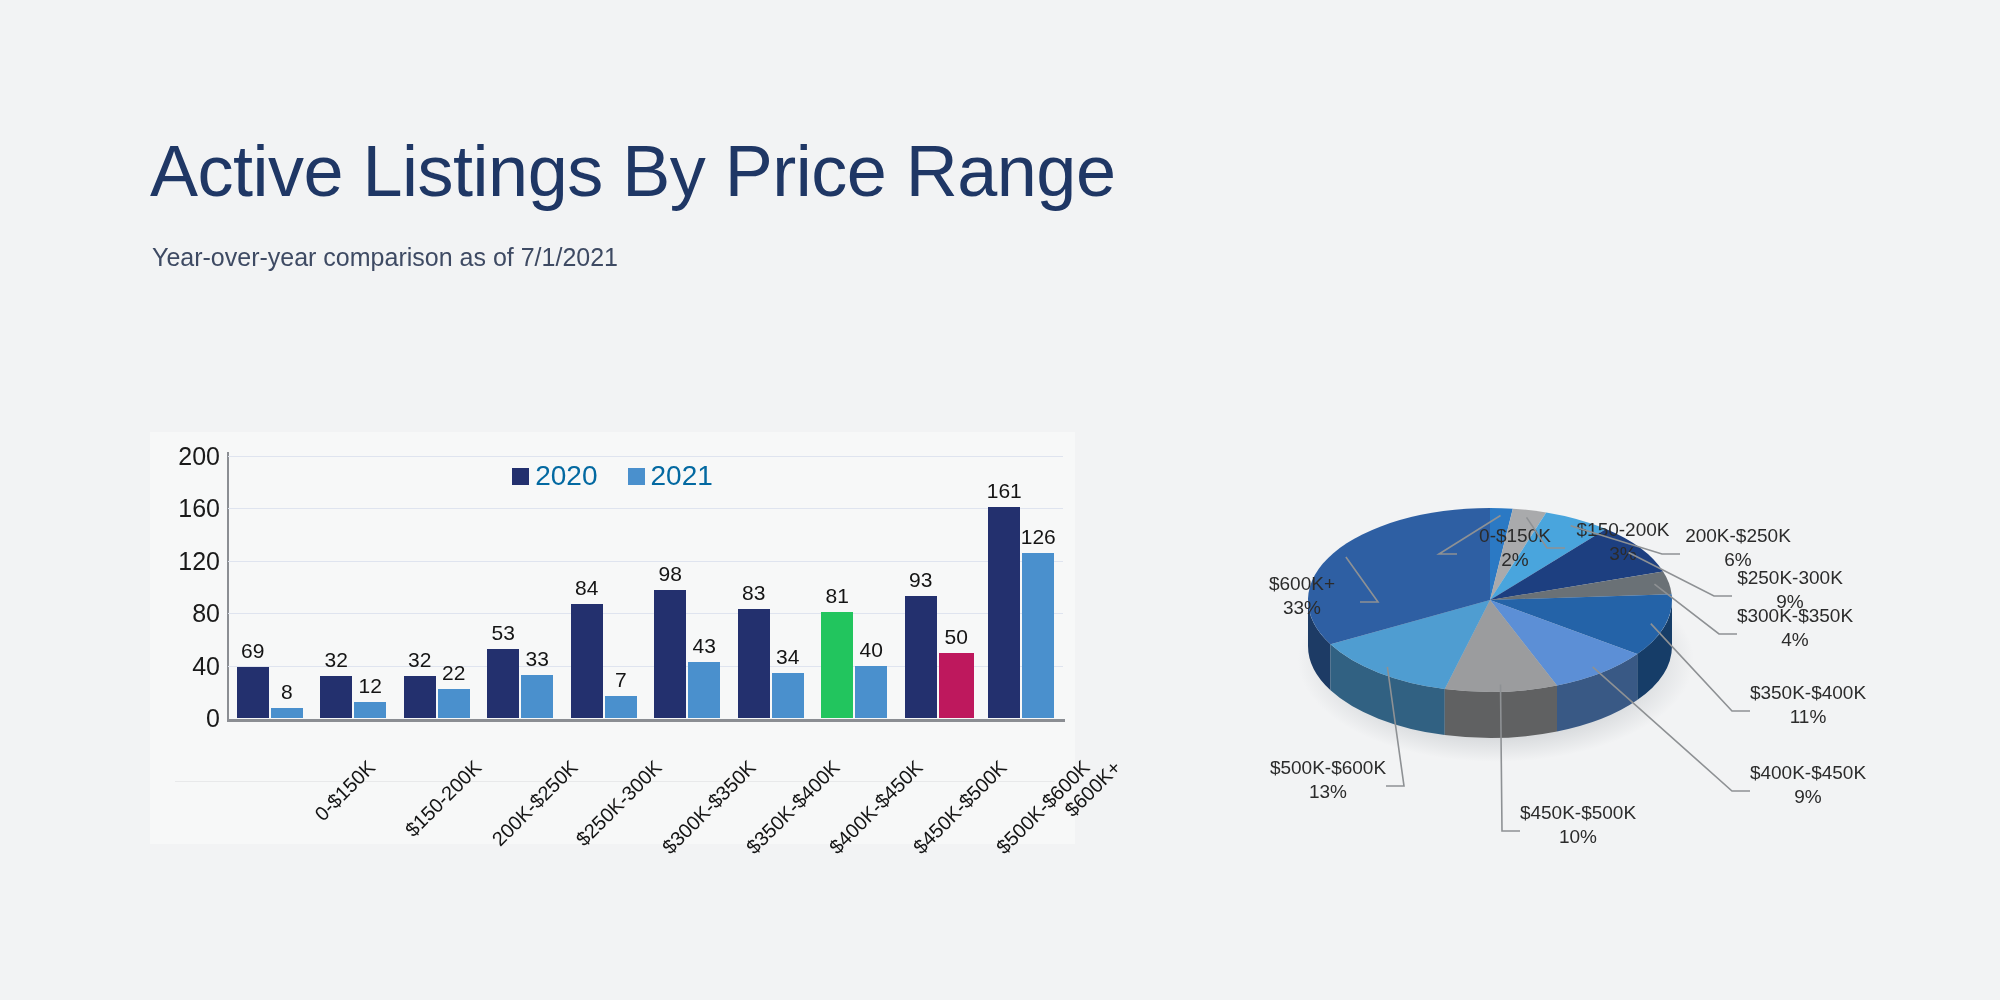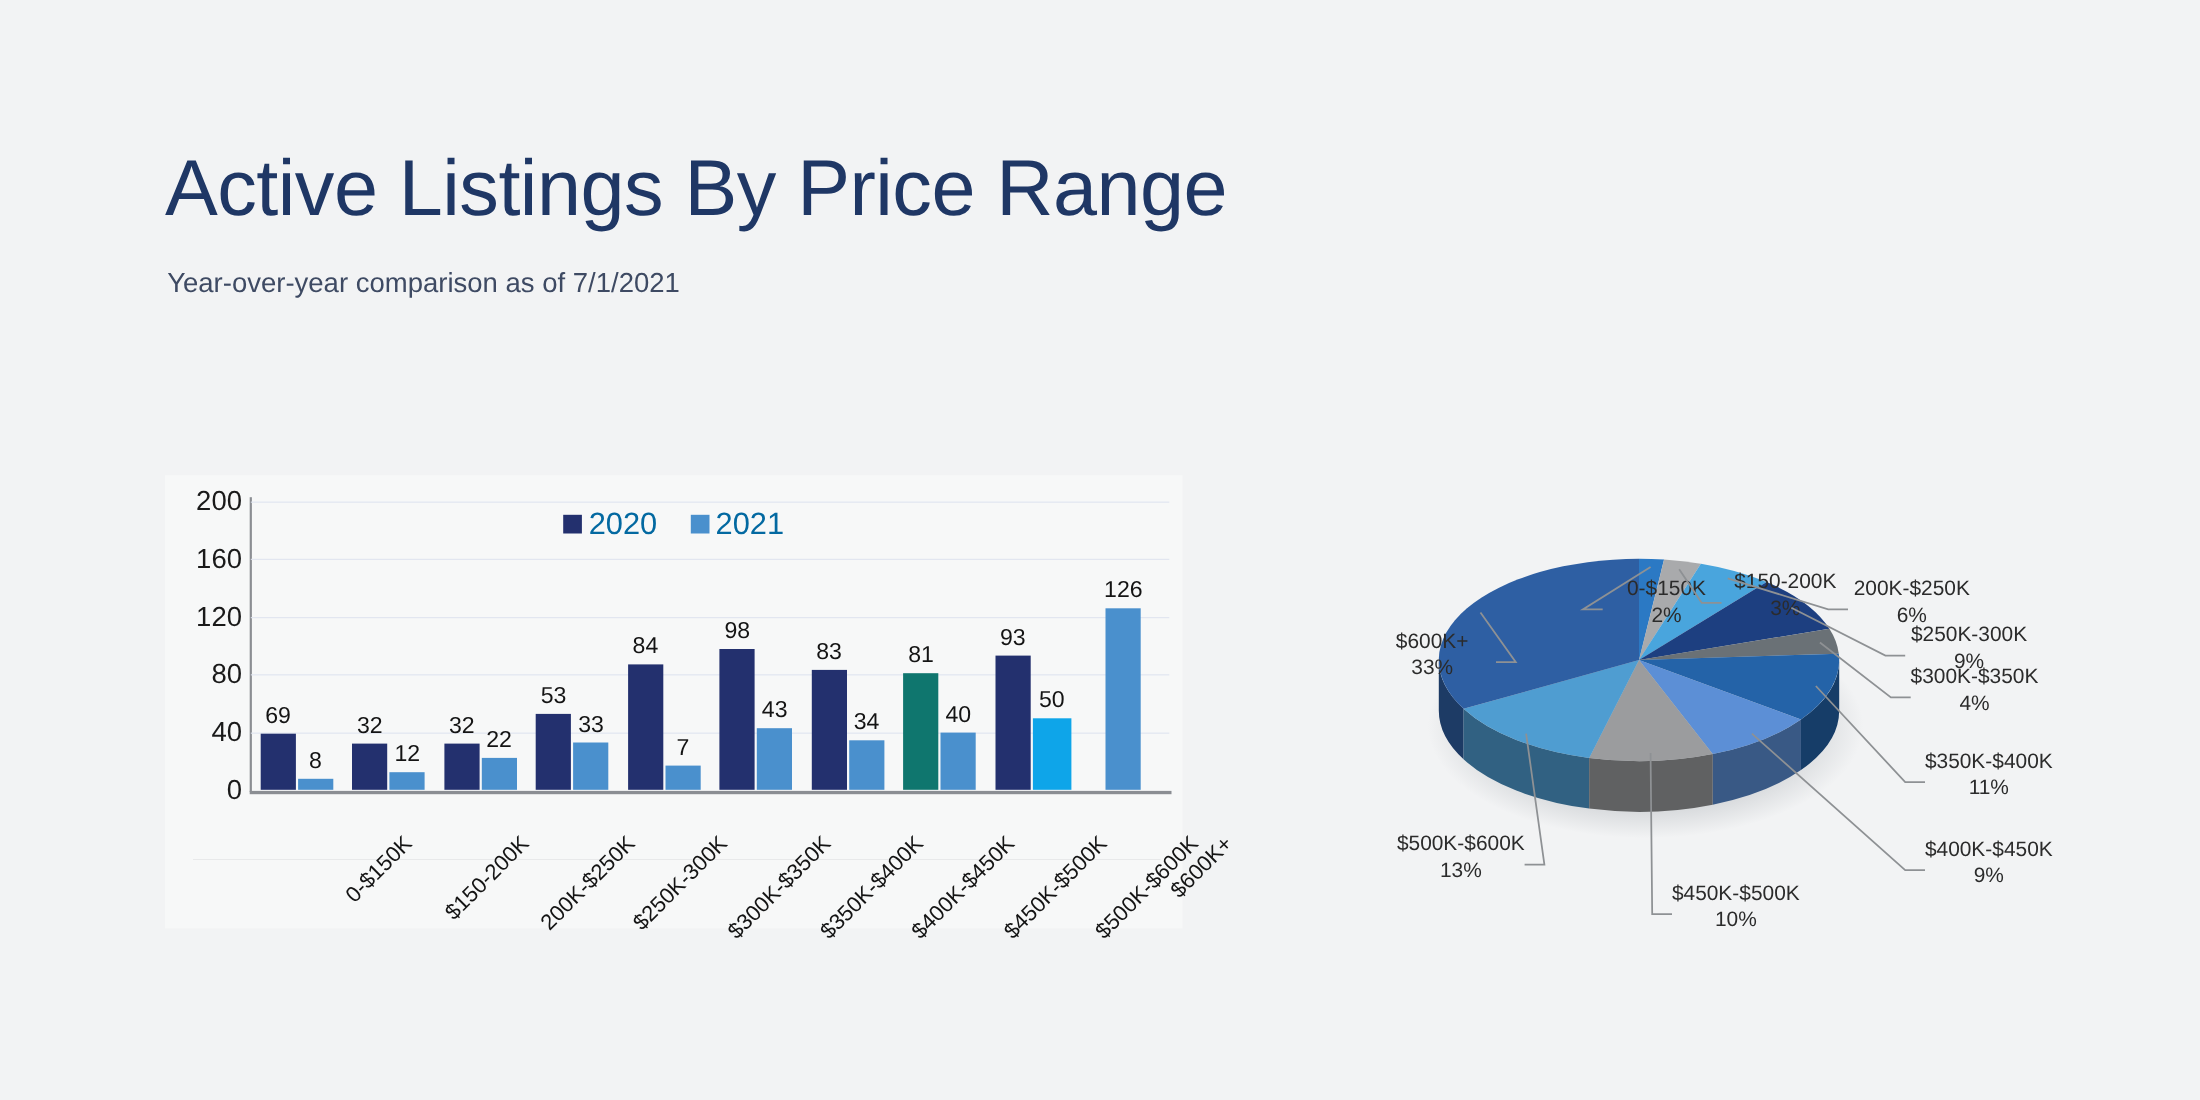--- a/index.html
+++ b/index.html
@@ -184,45 +184,50 @@
         </div>
         <div class="bar-wrap">
           <div class="bar s2021" style="height: 44.54px; background: rgb(74, 144, 205);">
             <span class="bar-val">34</span>
           </div>
         </div>
       </div>
       <div class="xcat" style="left: 561.12px;">$400K-$450K</div>
       <div class="bar-group" style="left: 584.5px; width: 83.5px;">
         <div class="bar-wrap">
-          <div class="bar s2020" style="height: 106.11px; background: #0f766e;">
+          <div class="bar s2020" style="height: 106.11px; background: #22c55e;">
             <span class="bar-val">81</span>
           </div>
         </div>
         <div class="bar-wrap">
           <div class="bar s2021" style="height: 52.4px; background: rgb(74, 144, 205);">
             <span class="bar-val">40</span>
           </div>
         </div>
       </div>
       <div class="xcat" style="left: 644.62px;">$450K-$500K</div>
       <div class="bar-group" style="left: 668px; width: 83.5px;">
         <div class="bar-wrap">
           <div class="bar s2020" style="height: 121.83px; background: rgb(35, 48, 110);">
             <span class="bar-val">93</span>
           </div>
         </div>
         <div class="bar-wrap">
-          <div class="bar s2021" style="height: 65.5px; background: #0ea5e9; padding-left: 35px;">
+          <div class="bar s2021" style="height: 65.5px; background: #be185d; padding-left: 35px;">
             <span class="bar-val">50</span>
           </div>
         </div>
       </div>
       <div class="xcat" style="left: 728.12px;">$500K-$600K</div>
       <div class="bar-group" style="left: 751.5px; width: 83.5px;">
+        <div class="bar-wrap">
+          <div class="bar s2020" style="height: 210.91px; background: rgb(35, 48, 110);">
+            <span class="bar-val">161</span>
+          </div>
+        </div>
         <div class="bar-wrap">
           <div class="bar s2021" style="height: 165.06px; background: rgb(74, 144, 205);">
             <span class="bar-val">126</span>
           </div>
         </div>
       </div>
       <div class="xcat" style="left: 811.62px;">$600K+</div>
     </div>
   <div id="bar-legend">
       <div class="legend-item">

